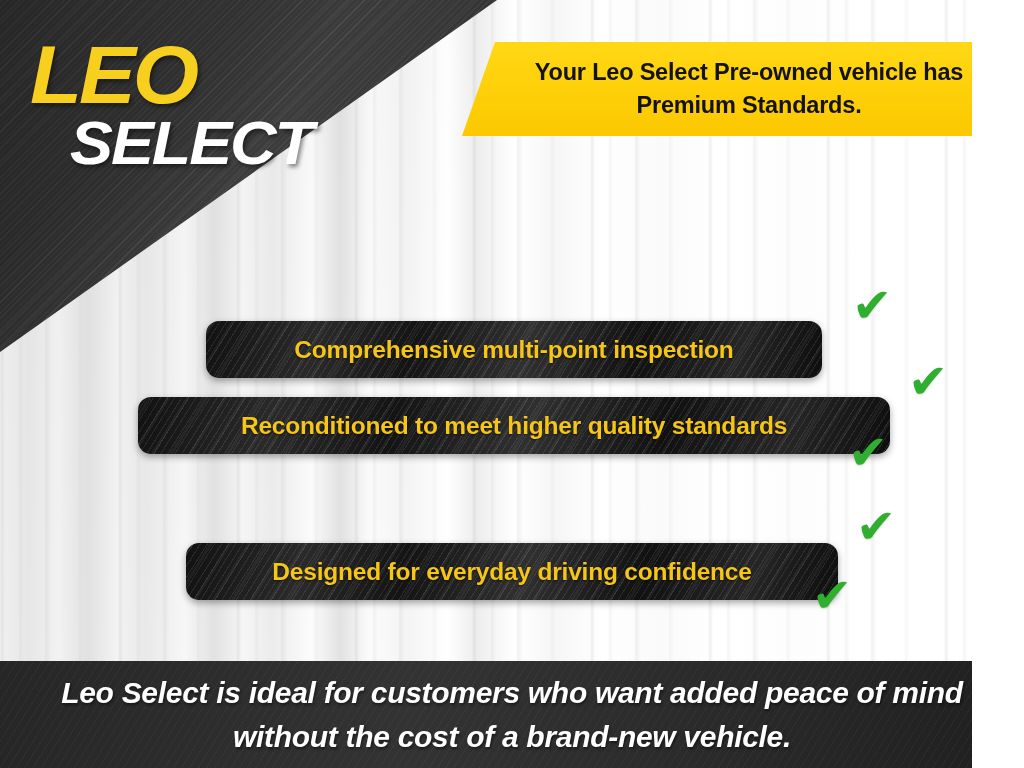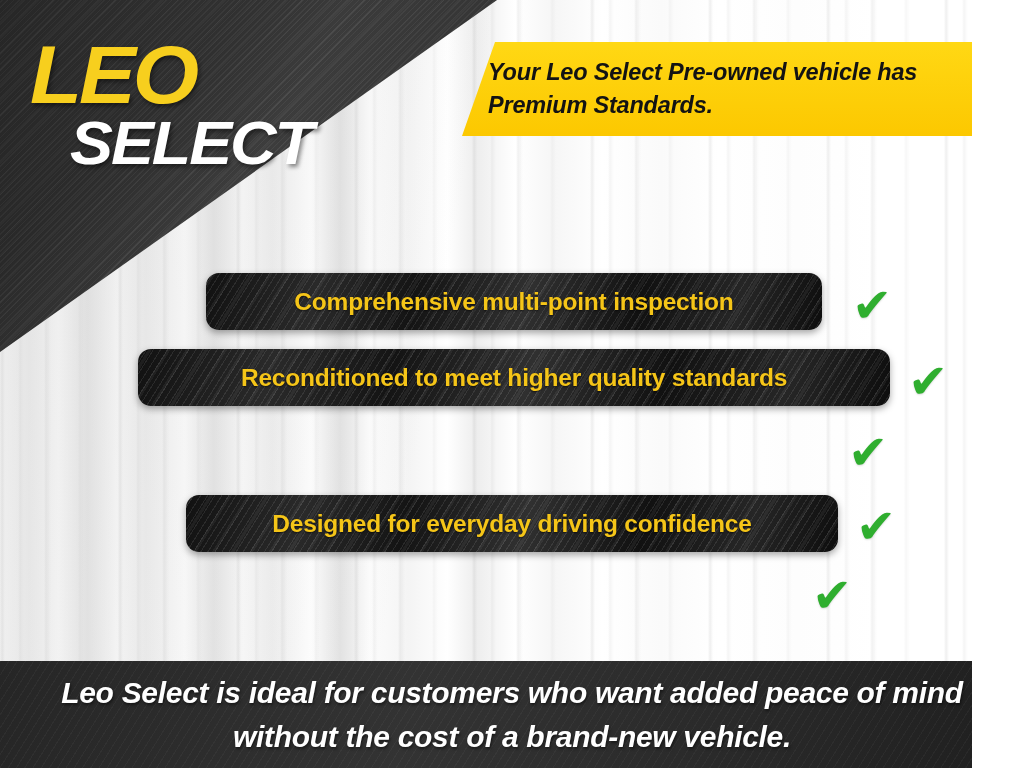--- a/index.html
+++ b/index.html
@@ -114,24 +114,24 @@
     width: 562px; height: 94px;
     background: linear-gradient(180deg, #FFD814 0%, #FCC800 100%);
     clip-path: polygon(33px 0, 562px 0, 562px 94px, 0 94px);
     display: flex;
     align-items: center;
     justify-content: center;
   }
   .headline-text {
     color: #131313;
     font-weight: 700;
-    font-style: italic;
     font-size: 23.5px;
     line-height: 1.42;
     letter-spacing: -0.2px;
+    text-align: center;
     padding: 0 14px 0 26px;
   }
 
   
   .intro {
     position: absolute;
     left: 310px; top: 146px;
     width: 700px;
     color: #141414;
     font-weight: 700;
@@ -161,20 +161,21 @@
     box-shadow: 0 3px 7px rgba(0,0,0,0.35);
     background:
       repeating-linear-gradient(-58deg,
         rgba(255,255,255,0.09) 0px, rgba(255,255,255,0.09) 1px,
         rgba(255,255,255,0.00) 1px, rgba(255,255,255,0.00) 6px),
       repeating-linear-gradient(-58deg,
         rgba(255,255,255,0.05) 0px, rgba(255,255,255,0.05) 3px,
         rgba(255,255,255,0.00) 3px, rgba(255,255,255,0.00) 16px),
       linear-gradient(104deg, #111111 0%, #2a2a2a 18%, #141414 34%, #303030 52%, #111111 70%, #262626 86%, #0d0d0d 100%);
     overflow: hidden;
+    margin-top: 48px;
   }
   .pill-label {
     color: #F5C518;
     font-weight: 700;
     font-size: 24.5px;
     letter-spacing: -0.2px;
     white-space: nowrap;
     text-shadow: 0 1px 2px rgba(0,0,0,0.6);
     padding: 0 22px;
   }

